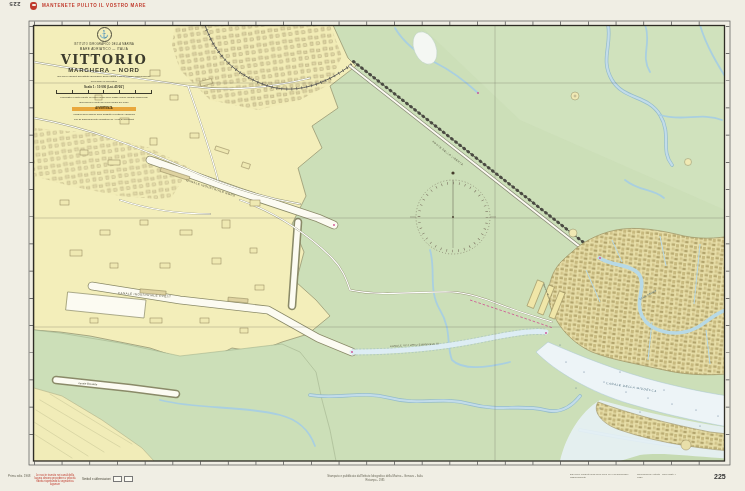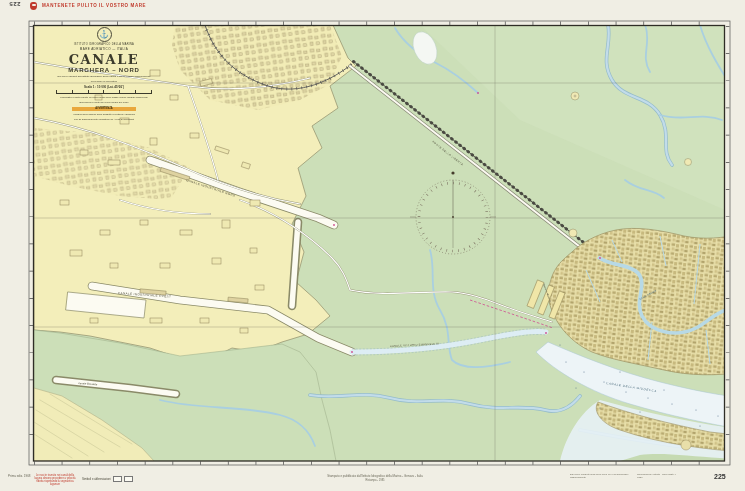--- a/index.html
+++ b/index.html
@@ -304,21 +304,21 @@
 </svg>
 
 <div class="abs chart-no-top">225</div>
 <div class="abs clean-logo"></div>
 <div class="abs slogan">MANTENETE PULITO IL VOSTRO MARE</div>
 
 <div class="abs titleblock">
   <div class="emblem">⚓</div>
   <div class="tb-inst">ISTITUTO IDROGRAFICO DELLA MARINA</div>
   <div class="tb-region">MARE ADRIATICO — ITALIA</div>
-  <div class="tb-title">CANALE</div>
+  <div class="tb-title">VITTORIO</div>
   <div class="tb-sub">MARGHERA – NORD</div>
   <div class="tb-note">Dai rilievi eseguiti dall'Istituto Idrografico della Marina e da successivi aggiornamenti</div>
   <div class="tb-note">Proiezione di Mercatore</div>
   <div class="tb-scale">Scala 1 : 10 000 (Lat. 45°26')</div>
   <div class="scalebar">
     <span></span>
       <span></span>
       <span></span>
       <span></span>
       <span></span>

